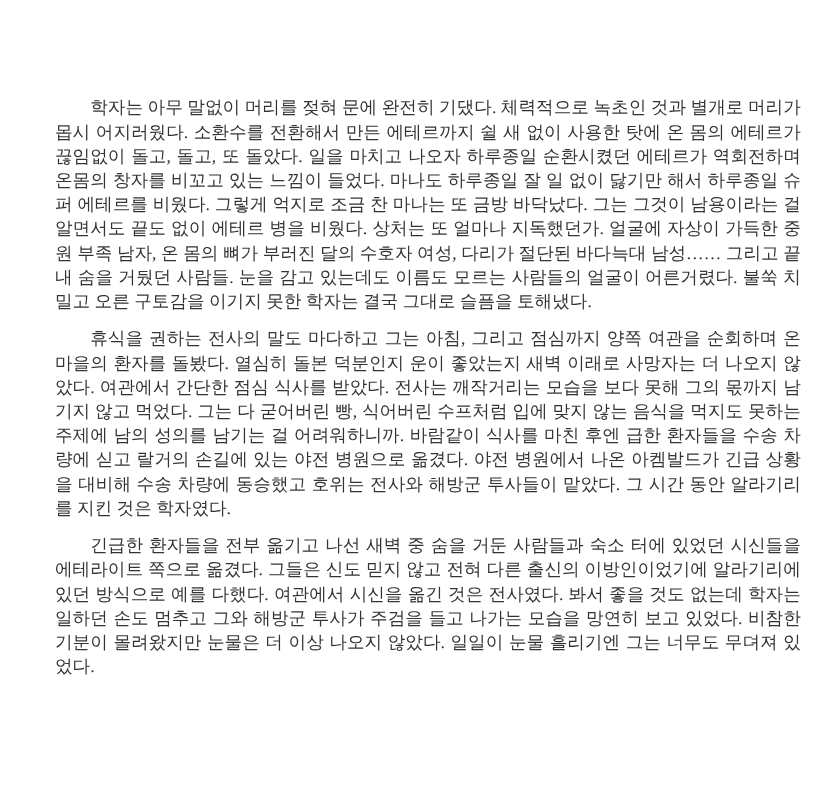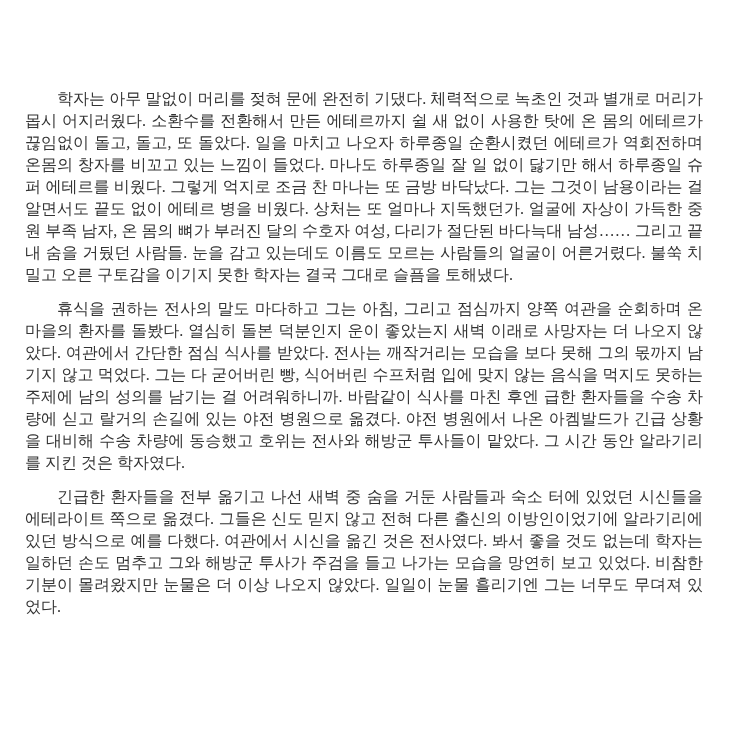--- a/index.html
+++ b/index.html
@@ -9,21 +9,21 @@
   }
   body {
     width: 747px;
     height: 734px;
     overflow: hidden;
     position: relative;
   }
   .page {
     position: absolute;
     top: 88px;
-    left: 25px;
+    left: 50px;
     width: 678px;
     color: #333333;
     font-family: "Liberation Serif", "DejaVu Serif", serif;
     font-size: 16px;
     line-height: 22px;
     text-align: justify;
     word-break: break-all;
   }
   .page p {
     margin: 0 0 12px 0;

